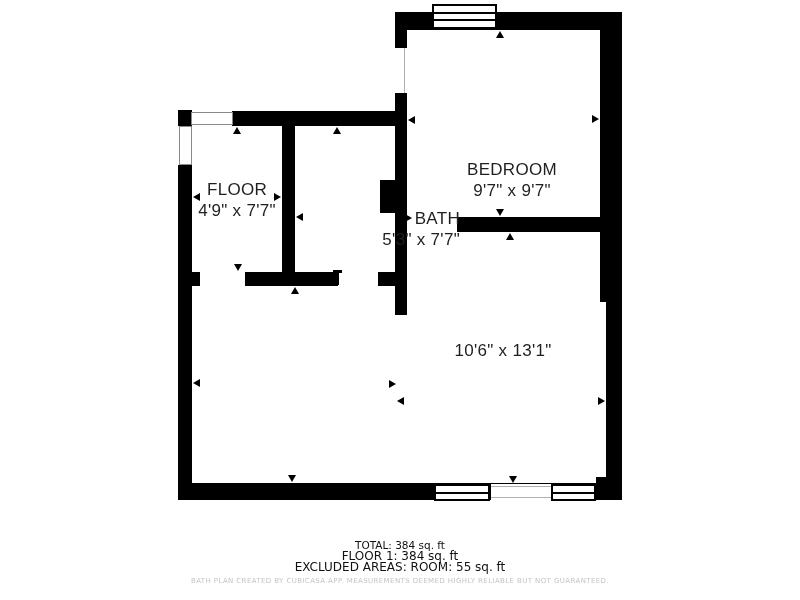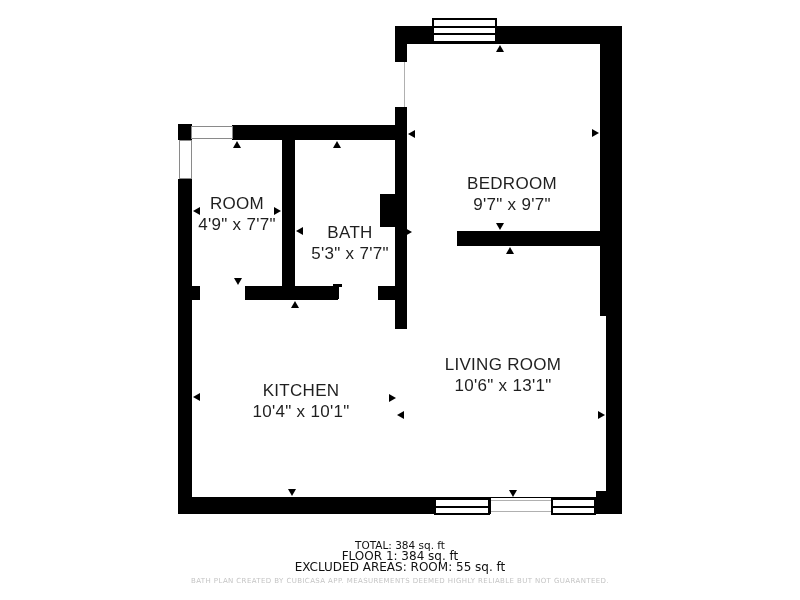--- a/index.html
+++ b/index.html
@@ -1,17 +1,17 @@
 <!DOCTYPE html>
 <html><head>
 <meta charset="utf-8">
 <style>
   html,body{margin:0;padding:0;background:#ffffff;width:800px;height:600px;overflow:hidden;}
   .stage{position:relative;width:800px;height:600px;background:#ffffff;font-family:"Liberation Sans",sans-serif;}
-  .plan{position:absolute;left:0;top:14px;width:636px;height:540px;}
+  .plan{position:absolute;left:0;top:0;width:636px;height:540px;}
   .wall,.void,.wline,.marker,.win,.room-label{position:absolute;}
   .wall{background:#000000;}
   .void{background:#ffffff;}
   .wline{background:#b0b0b0;}
   .marker{width:0;height:0;}
   .win{background:#ffffff;box-sizing:border-box;}
   .win .pane{position:absolute;left:0;right:0;height:1.5px;background:#000;}
   .room-label{width:220px;text-align:center;color:#1f1f1f;font-size:17px;line-height:21px;letter-spacing:.3px;}
   .footer{position:absolute;left:0;right:0;top:539px;text-align:center;color:#111;font-family:"DejaVu Sans",sans-serif;}
   .footer .total{font-size:10.5px;font-weight:normal;line-height:12px;}
@@ -74,33 +74,28 @@
       <div class="marker" style="left: 274px; top: 193px; border-bottom: 4px solid transparent; border-top: 4px solid transparent; border-left: 7px solid rgb(0, 0, 0);"></div>
       <div class="marker" style="left: 592px; top: 115px; border-bottom: 4px solid transparent; border-top: 4px solid transparent; border-left: 7px solid rgb(0, 0, 0);"></div>
       <div class="marker" style="left: 389px; top: 380px; border-bottom: 4px solid transparent; border-top: 4px solid transparent; border-left: 7px solid rgb(0, 0, 0);"></div>
       <div class="marker" style="left: 598px; top: 397px; border-bottom: 4px solid transparent; border-top: 4px solid transparent; border-left: 7px solid rgb(0, 0, 0);"></div>
       <div class="marker" style="left: 405px; top: 214px; border-bottom: 4px solid transparent; border-top: 4px solid transparent; border-left: 7px solid rgb(0, 0, 0);"></div>
       <div class="room-label" style="left: 402px; top: 159px;">
         <div>BEDROOM</div>
         <div>9'7" x 9'7"</div>
       </div>
       <div class="room-label" style="left: 127px; top: 179px;">
-        <div>ROOM</div>
+        <div>FLOOR</div>
         <div>4'9" x 7'7"</div>
       </div>
-      <div class="room-label" style="left: 240px; top: 208px;">
+      <div class="room-label" style="left: 240px; top: 208px; text-align: right;">
         <div>BATH</div>
         <div>5'3" x 7'7"</div>
       </div>
-      <div class="room-label" style="left: 191px; top: 366px;">
-        <div>KITCHEN</div>
-        <div>10'4" x 10'1"</div>
-      </div>
       <div class="room-label" style="left: 393px; top: 340px;">
-        <div>LIVING ROOM</div>
         <div>10'6" x 13'1"</div>
       </div>
     </div>
   <div class="footer">
     <div class="total">TOTAL: 384 sq. ft</div>
     <div class="floor">FLOOR 1: 384 sq. ft</div>
     <div class="excluded">EXCLUDED AREAS: ROOM: 55 sq. ft</div>
     <div class="disclaimer">BATH PLAN CREATED BY CUBICASA APP. MEASUREMENTS DEEMED HIGHLY RELIABLE BUT NOT GUARANTEED.</div>
   </div>
 </div>

